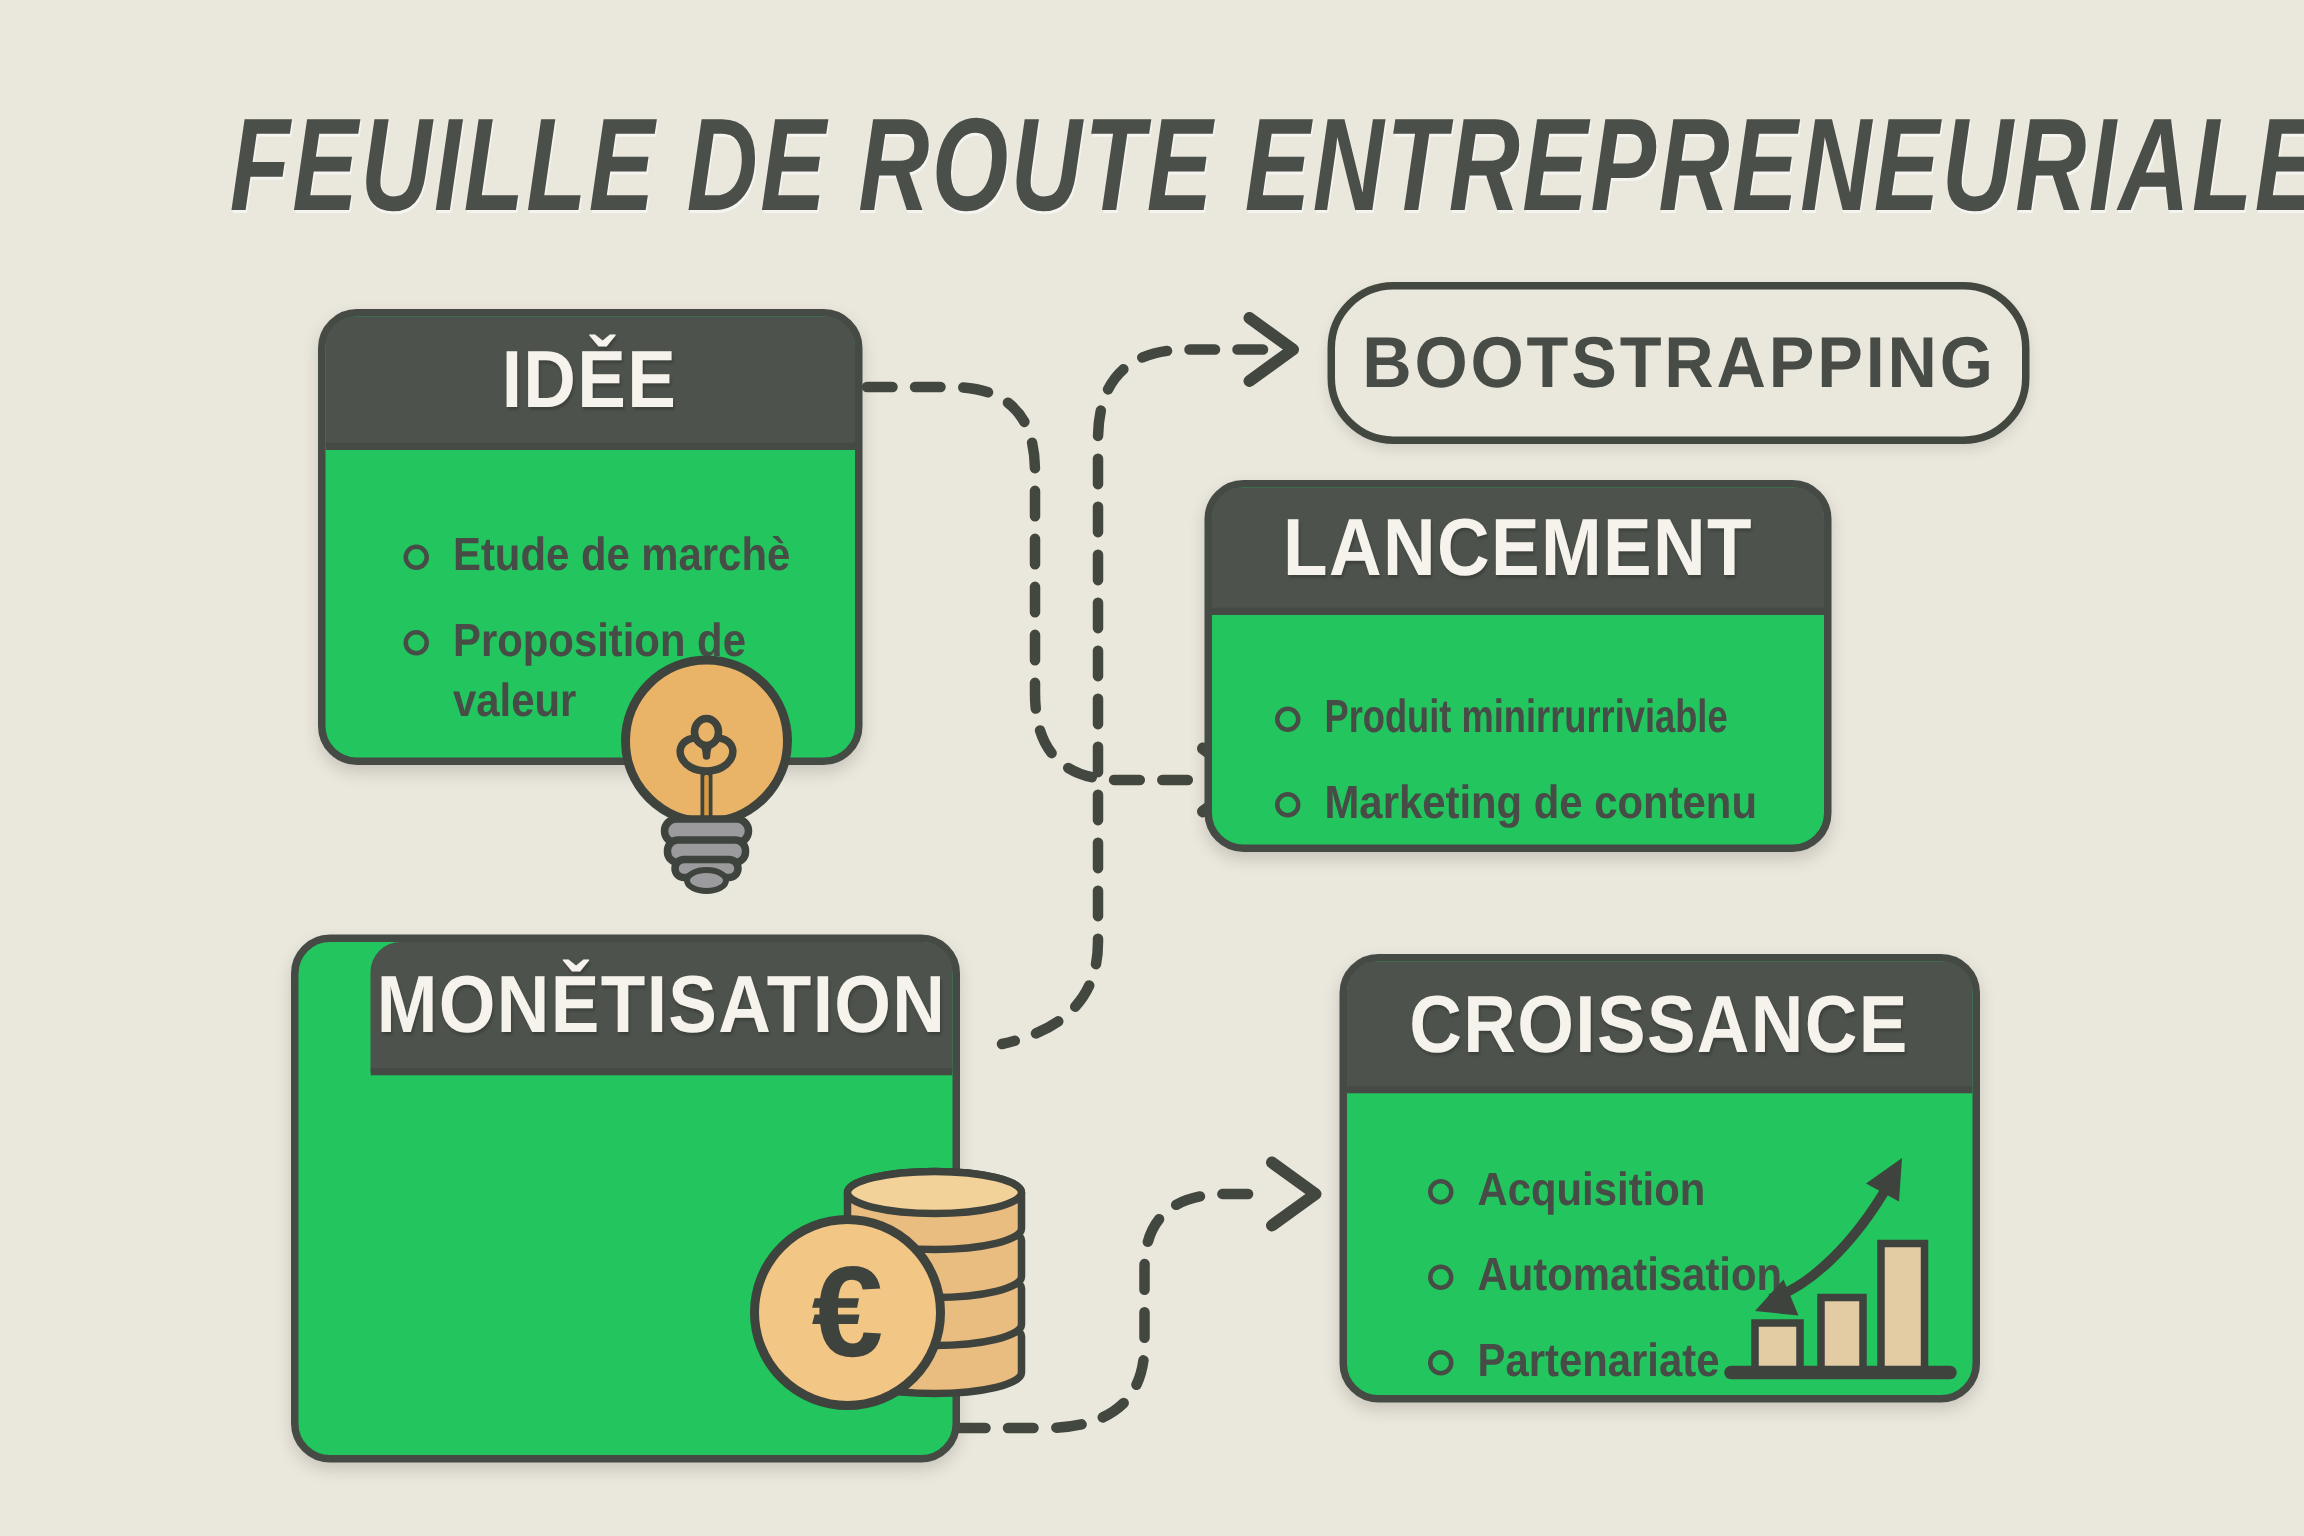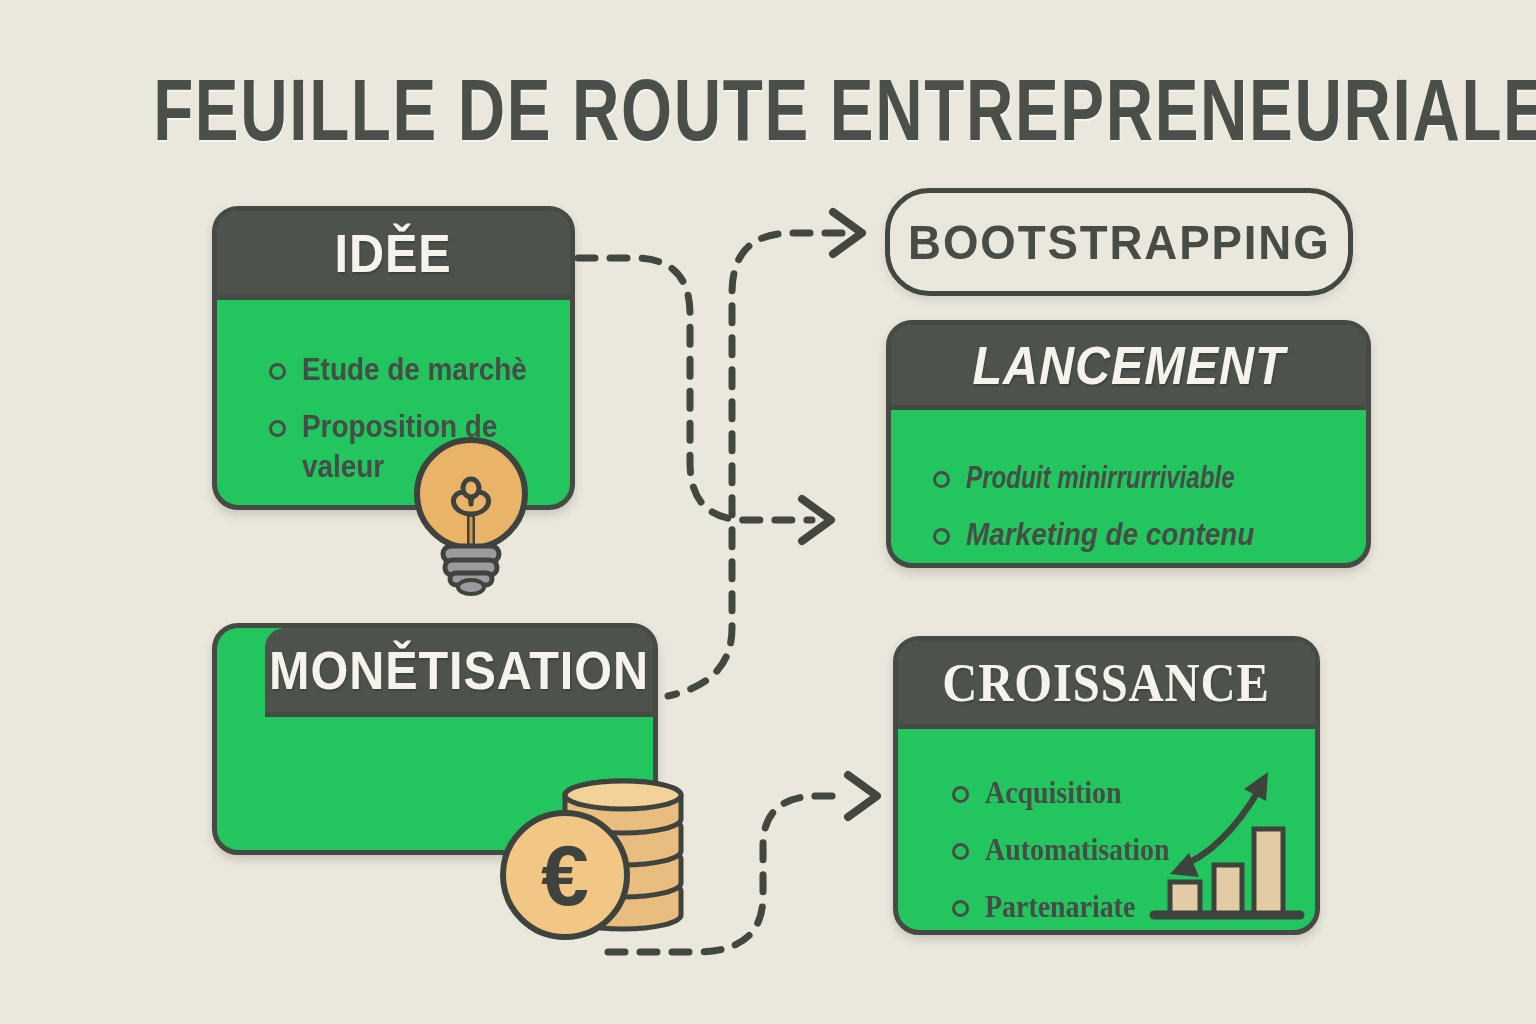--- a/index.html
+++ b/index.html
@@ -4,21 +4,21 @@
 <style>
   html,body{margin:0;padding:0;}
   body{font-family:"Liberation Sans","DejaVu Sans",sans-serif;}
   #canvas{
     position:relative;width:1536px;height:1024px;overflow:hidden;
     background:#EAE7DD;
   }
   
   .page-title{
     position:absolute;left:0;top:62px;width:1536px;height:96px;
-    text-align:center;line-height:96px;white-space:nowrap;
+    text-align:center;line-height:96px;white-space:nowrap;font-style:italic;
   }
   .page-title .t{
     display:inline-block;font-size:80px;font-weight:700;letter-spacing:2px;
     color:#4A4F49;transform:scale(0.82,1.1);transform-origin:center center;
     text-shadow:1px 2px 0 rgba(255,255,255,0.55);
   }
   
   .card{
     position:absolute;background:#22c55e;border:5px solid #454A44;
     border-radius:26px;box-shadow:0 5px 10px rgba(90,88,78,0.22);
@@ -47,27 +47,27 @@
   .itext{
     display:inline-block;transform:scaleX(0.9);transform-origin:left center;
     white-space:nowrap;
   }
   .itext.wrap{white-space:normal;}
   .itext.tight{transform:scaleX(0.78);}
   
   #card-idee{left:212px;top:206px;width:363px;height:304px;}
   #card-idee .card-header{height:84px;}
   #card-idee .card-body{padding:34px 20px 0 36px;}
-  #card-lancement{left:886px;top:320px;width:485px;height:248px;font-style:italic;}
+  #card-lancement{left:803px;top:320px;width:418px;height:248px;}
   #card-lancement .card-header{height:80px;}
   #card-lancement .card-body{padding:32px 4px 0 26px;}
-  #card-monetisation{left:212px;top:623px;width:446px;height:232px;padding-left:48px;}
+  #card-monetisation{left:194px;top:623px;width:446px;height:352px;padding-left:48px;}
   #card-monetisation .card-header{height:84px;}
   #card-monetisation .card-body{padding:30px 20px 0 38px;}
-  #card-croissance{left:893px;top:636px;width:427px;height:299px;font-family:Liberation Serif, serif;}
+  #card-croissance{left:893px;top:636px;width:427px;height:299px;}
   #card-croissance .card-header{height:83px;}
   #card-croissance .card-body{padding:28px 33px 0 38px;}
   
   #badge-bootstrapping{
     position:absolute;left:885px;top:188px;width:468px;height:108px;
     border:5px solid #42473F;border-radius:44px;box-sizing:border-box;
     display:flex;align-items:center;justify-content:center;z-index:2;
     box-shadow:0 4px 8px rgba(90,88,78,0.15);
   }
   #badge-bootstrapping .t{

